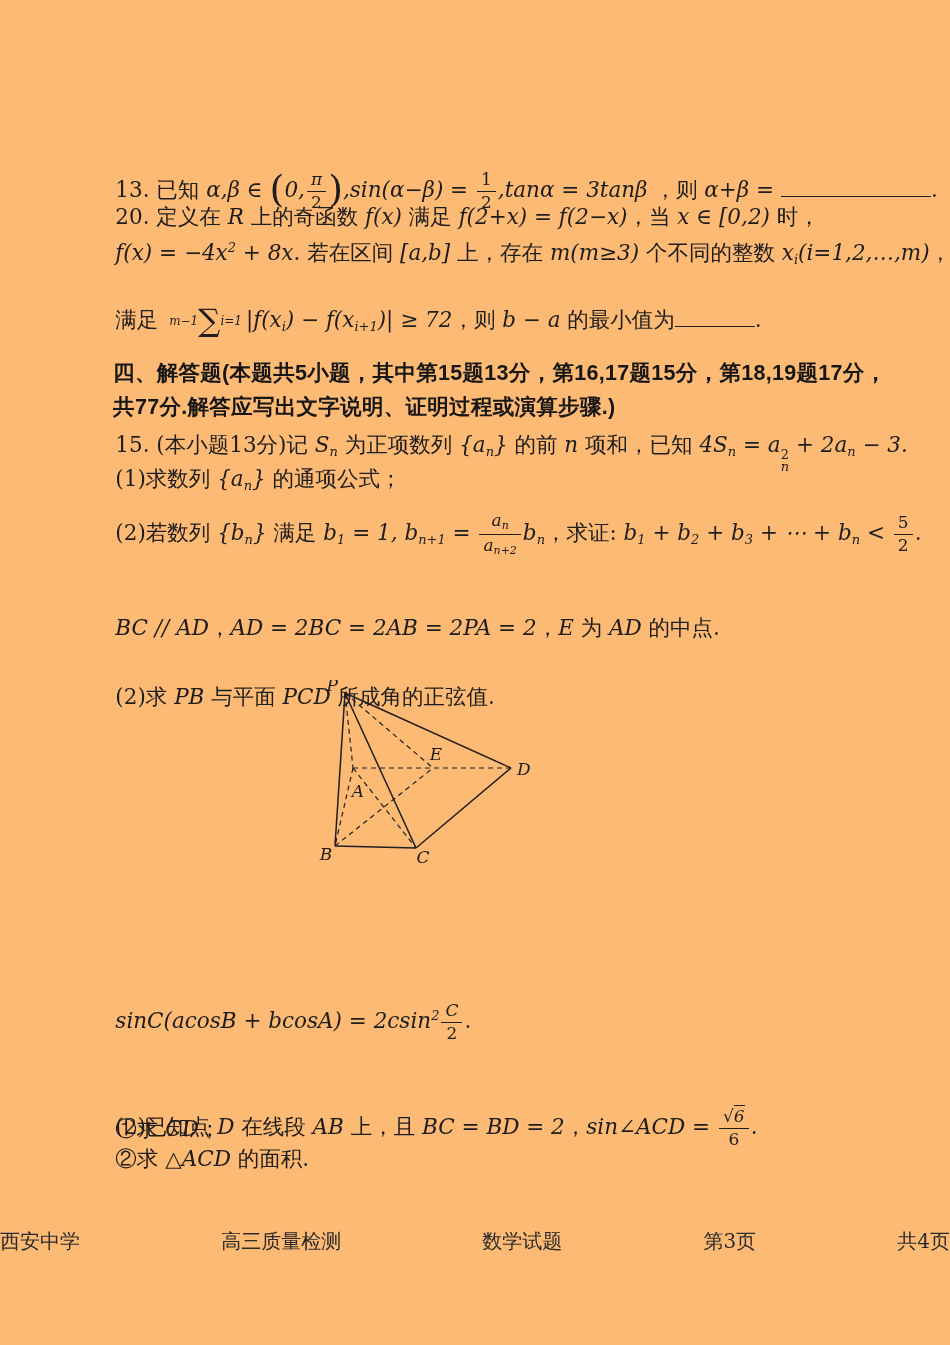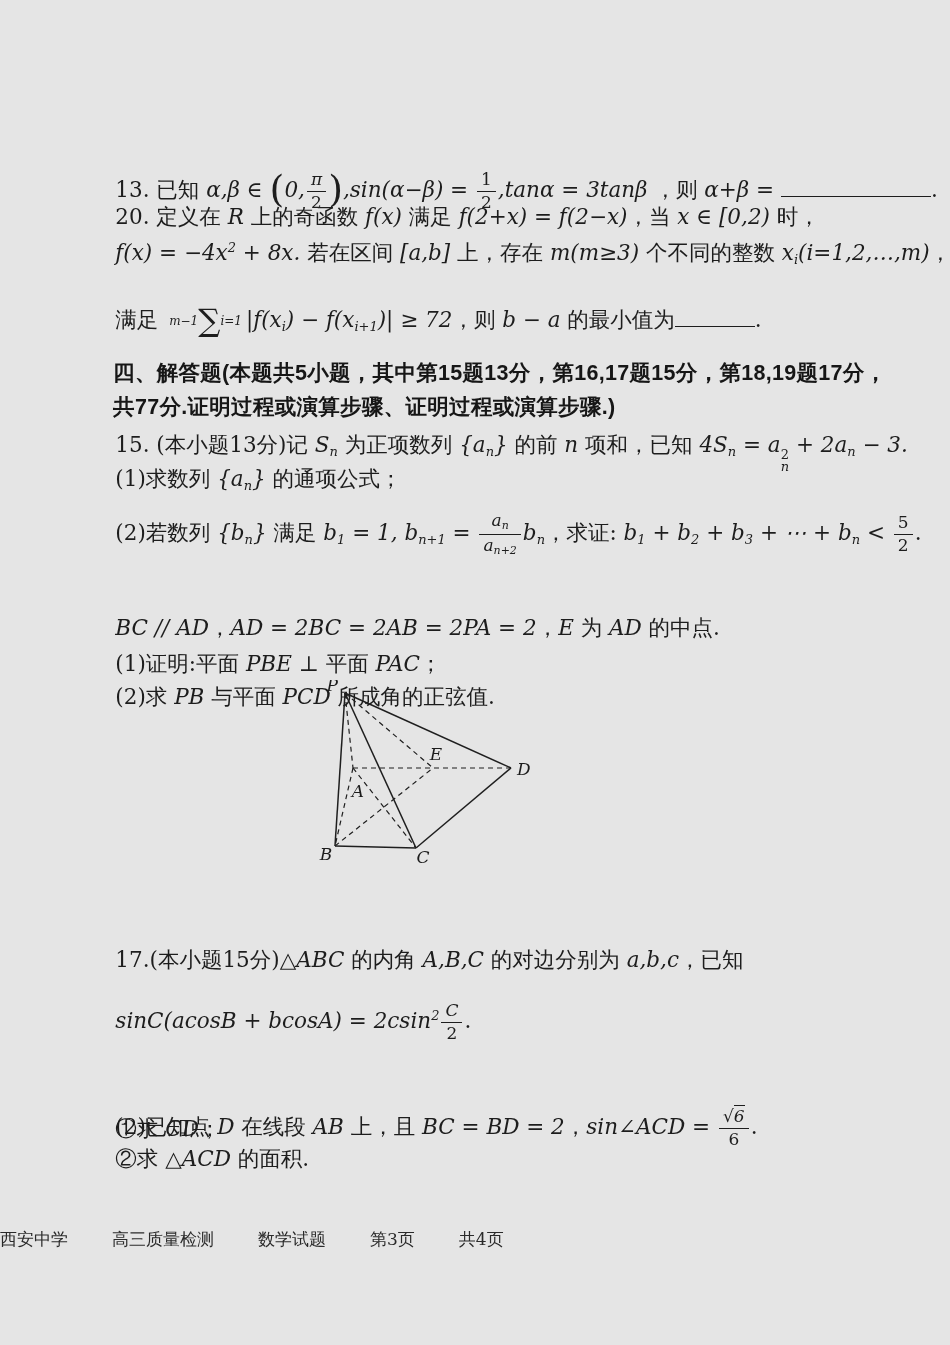--- a/index.html
+++ b/index.html
@@ -1,19 +1,19 @@
 <!DOCTYPE html>
 <html><head>
 <meta charset="utf-8">
 <style>
   * { margin:0; padding:0; box-sizing:border-box; }
   html,body { width:950px; height:1345px; }
   body { background:#fdfdfd; position:relative; overflow:hidden;
          font-family:"DejaVu Serif","Liberation Serif",serif; color:#1d1d1d; }
-  .page { position:absolute; inset:0; background:#e5e5e5; }
+  .page { position:absolute; inset:0; background:#fdba74; }
   .line { position:absolute; left:88px; white-space:pre; font-size:21.5px; }
   .line span { white-space:pre; }
   .m { font-style:italic; }
   .t { font-style:normal; }
   .sec { font-family:"Liberation Sans","DejaVu Sans",sans-serif; font-weight:700;
          font-size:21.5px; letter-spacing:0.3px; color:#161616;text-align:center; }
   
   .sb { font-size:13px; vertical-align:-4px; font-style:italic; }
   .sp { font-size:13px; vertical-align:8px; font-style:italic; }
   .ss { display:inline-flex; flex-direction:column; vertical-align:-7px;
@@ -41,21 +41,21 @@
   .blank { display:inline-block; border-bottom:1.6px solid #1d1d1d; height:21px;
            vertical-align:baseline; }
   .w150 { width:150px; } .w80 { width:80px; }
   
   .figure { position:absolute; left:302px; top:680px; width:240px; height:196px; }
   .figure svg { width:100%; height:100%; }
   .fig-label { font-family:"DejaVu Serif","Liberation Serif",serif; font-style:italic;
                font-size:17px; fill:#1d1d1d; }
   
   .footer { position:absolute; left:0; right:0; top:1228px; display:flex;
-            justify-content:flex-start; gap:44px; font-size:17px; color:#2a2a2a; }
+            justify-content:space-between; gap:44px; font-size:20px; color:#2a2a2a; }
 </style>
 </head>
 <body>
 
 <div class="page">
 
   <div class="line" style="top:106px; line-height:56px;">
     <span class="t">13. 已知 </span><span class="m">α,β ∈ </span><span class="bigp">(</span><span class="m">0,</span><span class="frac"><span class="num m">π</span><span class="den">2</span></span><span class="bigp">)</span><span class="m">,sin(α−β) = </span><span class="frac"><span class="num">1</span><span class="den">2</span></span><span class="m">,tanα = 3tanβ</span><span class="t"> ，则 </span><span class="m">α+β = </span><span class="blank w150"></span><span class="t">.</span>
   </div>
 
@@ -68,40 +68,37 @@
   </div>
 
   <div class="line" style="top:230px; line-height:60px;">
     <span class="t">满足 </span><span class="sum"><span class="lim">m−1</span><span class="sym">∑</span><span class="lim">i=1</span></span><span class="m">|f(x</span><span class="sb">i</span><span class="m">) − f(x</span><span class="sb">i+1</span><span class="m">)| ≥ 72</span><span class="t">，则 </span><span class="m">b − a</span><span class="t"> 的最小值为</span><span class="blank w80"></span><span class="t">.</span>
   </div>
 
   <div class="line sec" style="top:322px; line-height:34px;">
     <span>四、解答题(本题共5小题，其中第15题13分，第16,17题15分，第18,19题17分，</span>
   </div>
   <div class="line sec" style="top:356px; line-height:34px;">
-    <span>共77分.证明过程或演算步骤、证明过程或演算步骤.)</span>
+    <span>共77分.解答应写出文字说明、证明过程或演算步骤.)</span>
   </div>
 
   <div class="line" style="top:391px; line-height:36px;">
     <span class="t">15. (本小题13分)记 </span><span class="m">S</span><span class="sb">n</span><span class="t"> 为正项数列 </span><span class="m">{a</span><span class="sb">n</span><span class="m">}</span><span class="t"> 的前 </span><span class="m">n</span><span class="t"> 项和，已知 </span><span class="m">4S</span><span class="sb">n</span><span class="m"> = a</span><span class="ss"><span class="s2">2</span><span class="sn">n</span></span><span class="m"> + 2a</span><span class="sb">n</span><span class="m"> − 3.</span>
   </div>
 
   <div class="line" style="top:425px; line-height:36px;">
     <span class="t">(1)求数列 </span><span class="m">{a</span><span class="sb">n</span><span class="m">}</span><span class="t"> 的通项公式；</span>
   </div>
 
   <div class="line" style="top:452px; line-height:54px;">
     <span class="t">(2)若数列 </span><span class="m">{b</span><span class="sb">n</span><span class="m">}</span><span class="t"> 满足 </span><span class="m">b</span><span class="sb">1</span><span class="m"> = 1, b</span><span class="sb">n+1</span><span class="m"> = </span><span class="frac"><span class="num"><span class="m">a</span><span class="fsb">n</span></span><span class="den"><span class="m">a</span><span class="fsb">n+2</span></span></span><span class="m">b</span><span class="sb">n</span><span class="t">，求证: </span><span class="m">b</span><span class="sb">1</span><span class="m"> + b</span><span class="sb">2</span><span class="m"> + b</span><span class="sb">3</span><span class="m"> + ⋯ + b</span><span class="sb">n</span><span class="m"> &lt; </span><span class="frac"><span class="num">5</span><span class="den">2</span></span><span class="t">.</span>
   </div>
 
   <div class="line" style="top:577px; line-height:34px;">
     <span class="m">BC // AD</span><span class="t">，</span><span class="m">AD = 2BC = 2AB = 2PA = 2</span><span class="t">，</span><span class="m">E</span><span class="t"> 为 </span><span class="m">AD</span><span class="t"> 的中点.</span>
-  </div>
-  <div class="line" style="top:610px; line-height:36px;">
-    <span class="t">(1)证明:平面 </span><span class="m">PBE ⊥ </span><span class="t">平面 </span><span class="m">PAC</span><span class="t">；</span>
   </div>
   <div class="line" style="top:643px; line-height:36px;">
     <span class="t">(2)求 </span><span class="m">PB</span><span class="t"> 与平面 </span><span class="m">PCD</span><span class="t"> 所成角的正弦值.</span>
   </div>
 
   <div class="figure">
     <svg viewBox="0 0 240 196">
 
       <line x1="43" y1="13" x2="33" y2="166" stroke="#1f1f1f" stroke-width="1.5"></line>
       <line x1="43" y1="13" x2="114" y2="168" stroke="#1f1f1f" stroke-width="1.5"></line>
@@ -118,23 +115,20 @@
 
       <text class="fig-label" x="36" y="11" text-anchor="end">P</text>
       <text class="fig-label" x="56" y="117" text-anchor="middle">A</text>
       <text class="fig-label" x="24" y="180" text-anchor="middle">B</text>
       <text class="fig-label" x="121" y="183" text-anchor="middle">C</text>
       <text class="fig-label" x="215" y="95" text-anchor="start">D</text>
       <text class="fig-label" x="134" y="80" text-anchor="middle">E</text>
     </svg>
   </div>
 
-  <div class="line" style="top:906px; line-height:36px;">
-    <span class="t">17.(本小题15分)</span><span class="m">△ABC</span><span class="t"> 的内角 </span><span class="m">A,B,C</span><span class="t"> 的对边分别为 </span><span class="m">a,b,c</span><span class="t">，已知</span>
-  </div>
   <div class="line" style="top:938px; line-height:52px;">
     <span class="m">sinC(acosB + bcosA) = 2csin</span><span class="sp">2</span><span class="frac"><span class="num m">C</span><span class="den">2</span></span><span class="t">.</span>
   </div>
   <div class="line" style="top:1046px; line-height:54px;">
     <span class="t">(2)已知点 </span><span class="m">D</span><span class="t"> 在线段 </span><span class="m">AB</span><span class="t"> 上，且 </span><span class="m">BC = BD = 2</span><span class="t">，</span><span class="m">sin∠ACD = </span><span class="frac"><span class="num"><span class="rad">√</span><span class="radi">6</span></span><span class="den">6</span></span><span class="t">.</span>
   </div>
   <div class="line" style="top:1078px; line-height:34px;">
     <span class="t">①求 </span><span class="m">CD</span><span class="t">；</span>
   </div>
   <div class="line" style="top:1108px; line-height:34px;">

